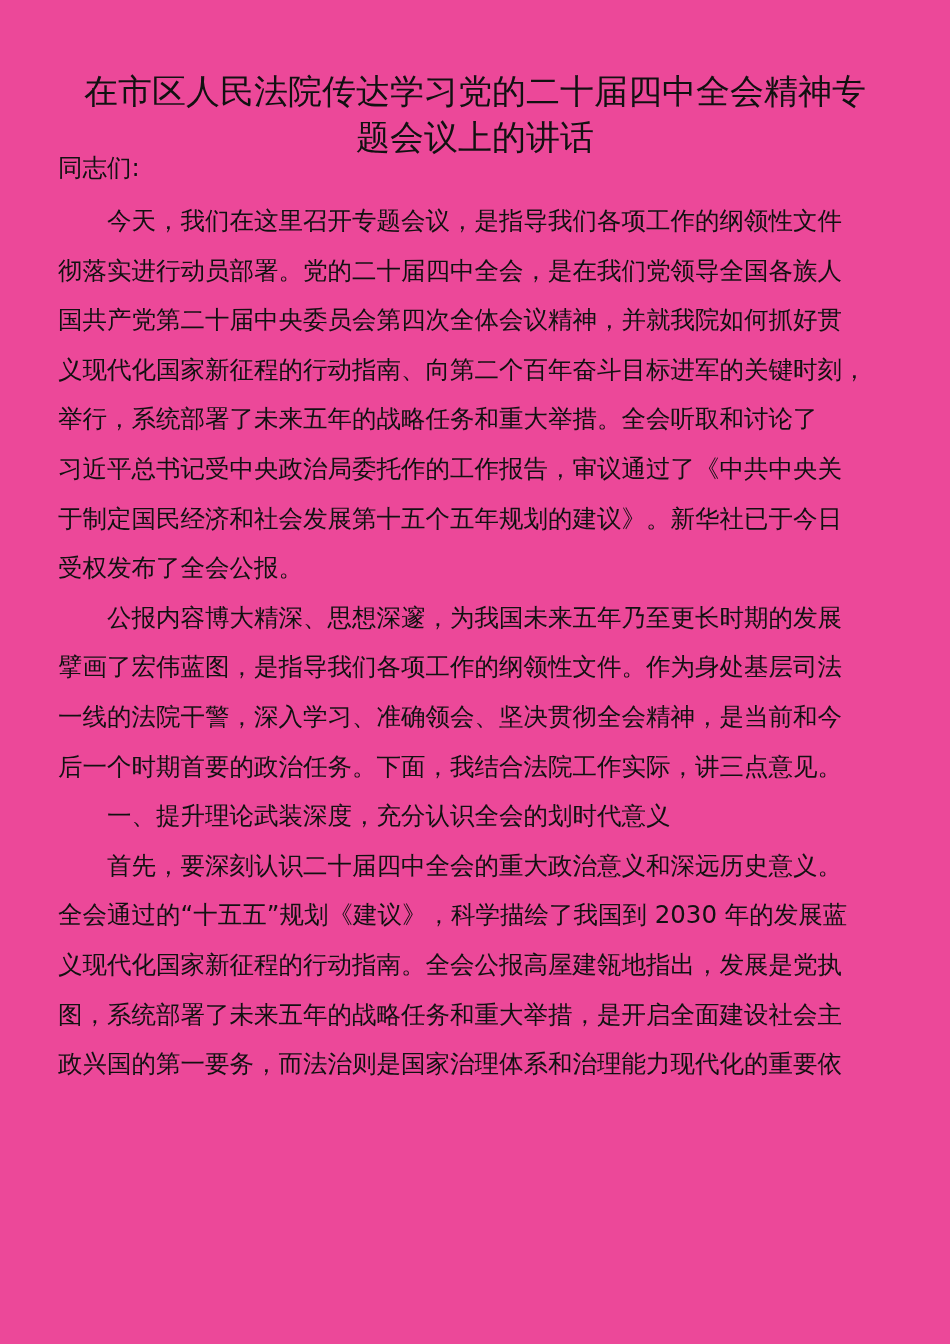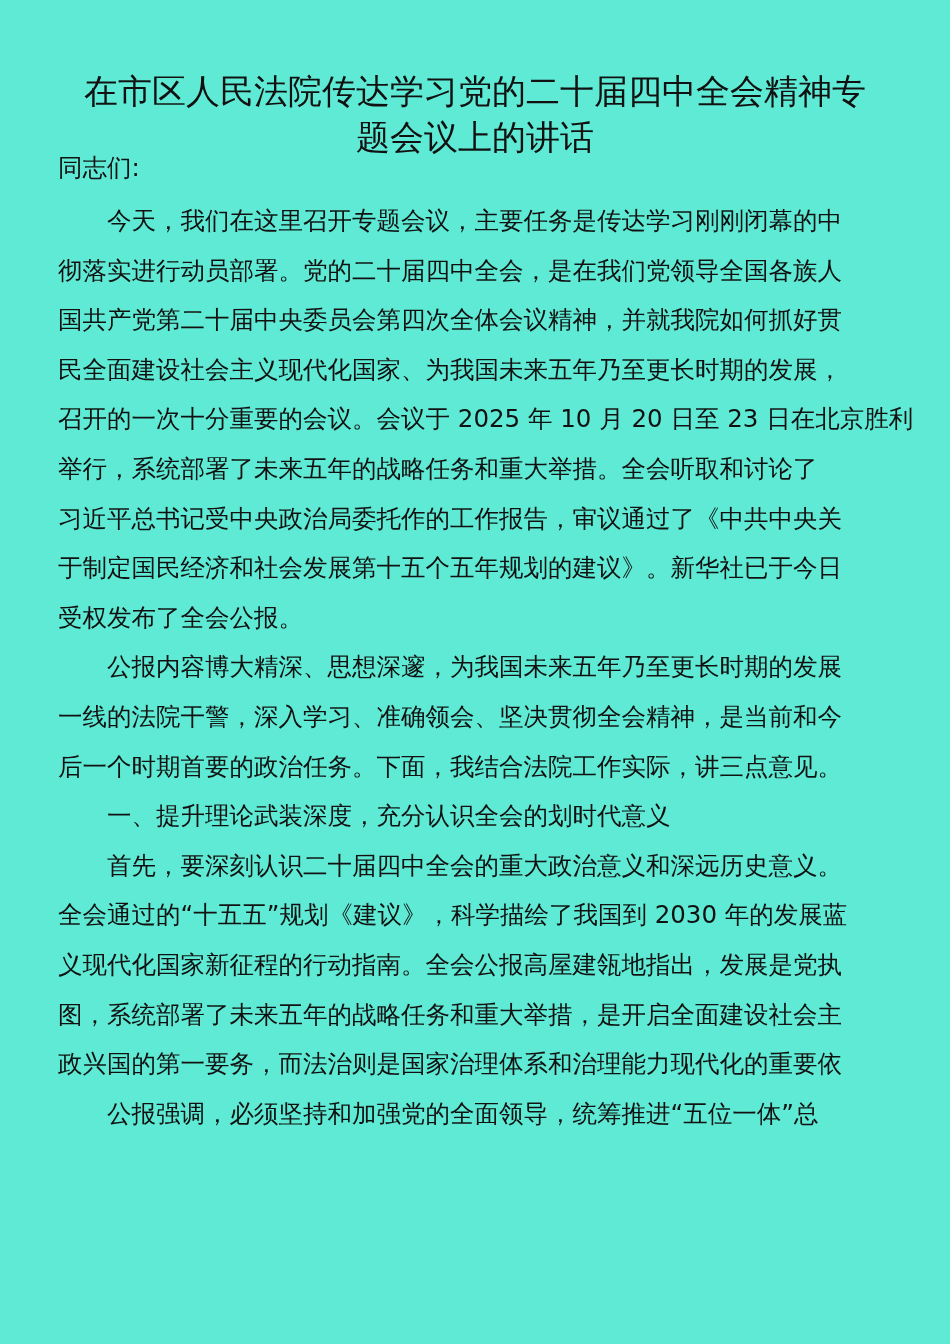--- a/index.html
+++ b/index.html
@@ -14,21 +14,21 @@
       position: relative;
       font-family: "DejaVu Sans", "Liberation Sans", sans-serif;
       color: #111111;
     }
     .page {
       position: absolute;
       left: 0;
       top: 0;
       width: 950px;
       height: 1344px;
-      background: #5eead4;
+      background: #ec4899;
     }
     .title {
       position: absolute;
       left: 50px;
       top: 68px;
       width: 850px;
       text-align: center;
       font-size: 34px;
       line-height: 46px;
       letter-spacing: 0px;
@@ -60,34 +60,33 @@
 
 <div class="page">
   <h1 class="title">
     <span>在市区人民法院传达学习党的二十届四中全会精神专</span>
     <span>题会议上的讲话</span>
   </h1>
 
   <div class="body">
     <span class="line salutation">同志们:</span>
     <div id="lines">
-        <span class="line indent">今天，我们在这里召开专题会议，主要任务是传达学习刚刚闭幕的中</span>
+        <span class="line indent">今天，我们在这里召开专题会议，是指导我们各项工作的纲领性文件</span>
         <span class="line">彻落实进行动员部署。党的二十届四中全会，是在我们党领导全国各族人</span>
         <span class="line">国共产党第二十届中央委员会第四次全体会议精神，并就我院如何抓好贯</span>
-        <span class="line">民全面建设社会主义现代化国家、为我国未来五年乃至更长时期的发展，</span>
-        <span class="line">召开的一次十分重要的会议。会议于 2025 年 10 月 20 日至 23 日在北京胜利</span>
+        <span class="line">义现代化国家新征程的行动指南、向第二个百年奋斗目标进军的关键时刻，</span>
         <span class="line">举行，系统部署了未来五年的战略任务和重大举措。全会听取和讨论了</span>
         <span class="line">习近平总书记受中央政治局委托作的工作报告，审议通过了《中共中央关</span>
         <span class="line">于制定国民经济和社会发展第十五个五年规划的建议》。新华社已于今日</span>
         <span class="line">受权发布了全会公报。</span>
         <span class="line indent">公报内容博大精深、思想深邃，为我国未来五年乃至更长时期的发展</span>
+        <span class="line">擘画了宏伟蓝图，是指导我们各项工作的纲领性文件。作为身处基层司法</span>
         <span class="line">一线的法院干警，深入学习、准确领会、坚决贯彻全会精神，是当前和今</span>
         <span class="line">后一个时期首要的政治任务。下面，我结合法院工作实际，讲三点意见。</span>
         <span class="line indent">一、提升理论武装深度，充分认识全会的划时代意义</span>
         <span class="line indent">首先，要深刻认识二十届四中全会的重大政治意义和深远历史意义。</span>
         <span class="line">全会通过的“十五五”规划《建议》，科学描绘了我国到 2030 年的发展蓝</span>
         <span class="line">义现代化国家新征程的行动指南。全会公报高屋建瓴地指出，发展是党执</span>
         <span class="line">图，系统部署了未来五年的战略任务和重大举措，是开启全面建设社会主</span>
         <span class="line">政兴国的第一要务，而法治则是国家治理体系和治理能力现代化的重要依</span>
-        <span class="line indent">公报强调，必须坚持和加强党的全面领导，统筹推进“五位一体”总</span>
       </div>
   </div>
 </div>
 
 </body></html>

